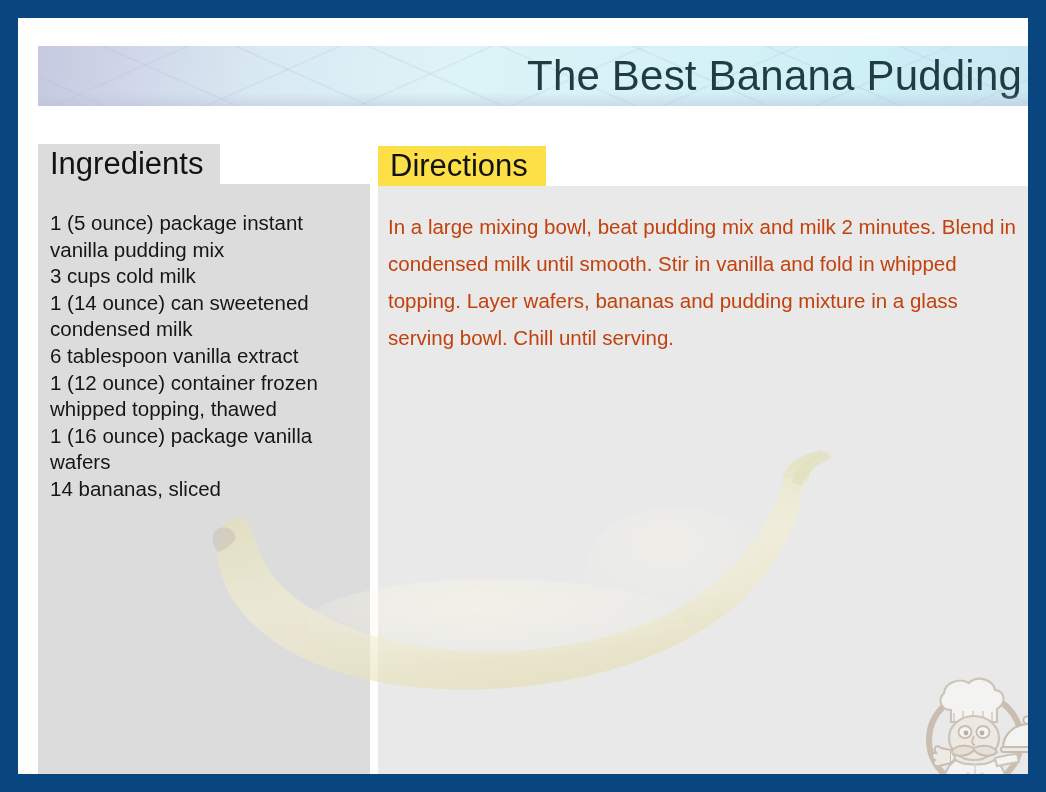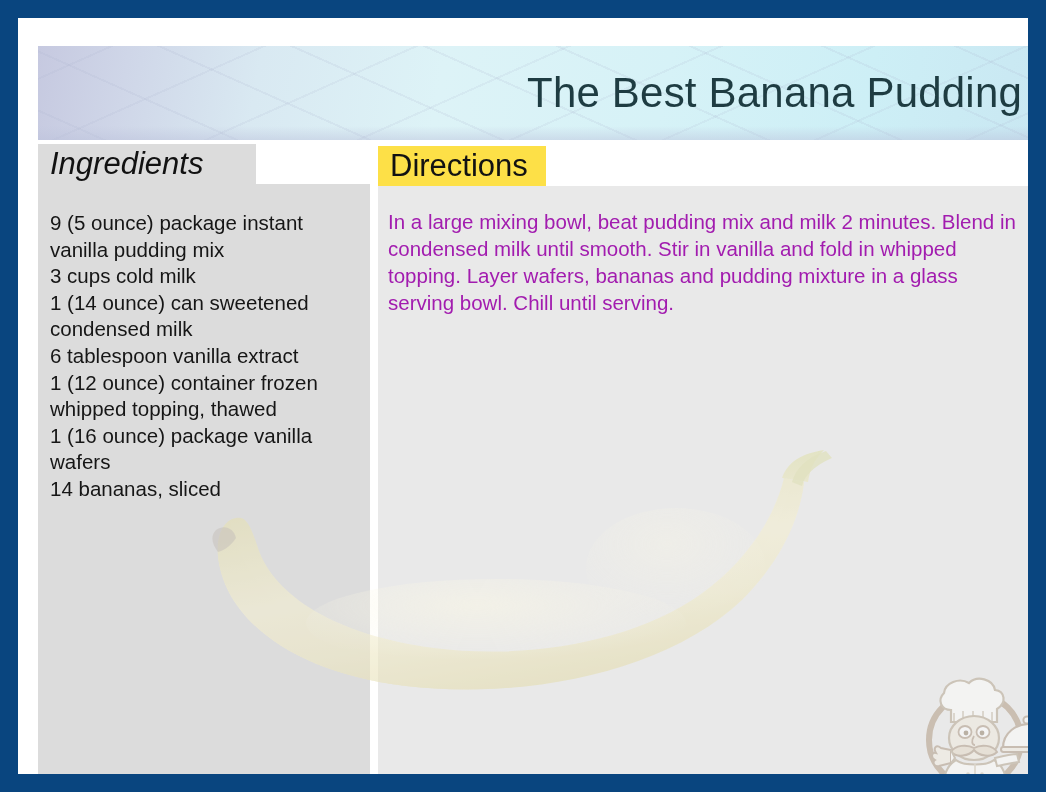--- a/index.html
+++ b/index.html
@@ -17,21 +17,21 @@
     overflow: hidden;
     font-family: "Liberation Sans", sans-serif;
   }
 
   
   #banner {
     position: absolute;
     left: 20px;
     top: 28px;
     width: 1006px;
-    height: 94px;
+    height: 60px;
     background:
       repeating-linear-gradient(24deg,
         rgba(255,255,255,0.00) 0px,
         rgba(255,255,255,0.00) 26px,
         rgba(170,178,205,0.16) 26px,
         rgba(170,178,205,0.16) 28px,
         rgba(255,255,255,0.00) 28px,
         rgba(255,255,255,0.00) 54px),
       repeating-linear-gradient(-24deg,
         rgba(255,255,255,0.00) 0px,
@@ -76,24 +76,23 @@
   }
   .panel-body {
     position: absolute;
     box-sizing: border-box;
     overflow: hidden;
   }
 
   #ing-header {
     left: 20px;
     top: 126px;
-    width: 218px;
+    width: 182px;
     height: 40px;
     background: #dcdcdc;
-    font-style: italic;
   }
   #ing-body {
     left: 20px;
     top: 166px;
     width: 332px;
     height: 610px;
     background: #dcdcdc;
     padding: 26px 16px 0 12px;
   }
   #dir-header {
@@ -118,22 +117,22 @@
     list-style: none;
     font-size: 20.5px;
     line-height: 26.6px;
     color: #161616;
     position: relative;
     z-index: 3;
   }
   #dir-text {
     margin: 0;
     font-size: 20.5px;
-    line-height: 27px;
-    color: #a21caf;
+    line-height: 37px;
+    color: #c2410c;
     position: relative;
     z-index: 3;
   }
 
   
   #banana-layer {
     position: absolute;
     left: 0;
     top: 0;
     width: 1046px;
@@ -168,21 +167,21 @@
 
   <div id="banner">
     <div id="banner-title">The Best Banana Pudding</div>
   </div>
 
   <div class="panel-header" id="ing-header">
     <span>Ingredients</span>
   </div>
   <div class="panel-body" id="ing-body">
     <ul id="ing-list">
-      <li>9 (5 ounce) package instant vanilla pudding mix</li>
+      <li>1 (5 ounce) package instant vanilla pudding mix</li>
       <li>3 cups cold milk</li>
       <li>1 (14 ounce) can sweetened condensed milk</li>
       <li>6 tablespoon vanilla extract</li>
       <li>1 (12 ounce) container frozen whipped topping, thawed</li>
       <li>1 (16 ounce) package vanilla wafers</li>
       <li>14 bananas, sliced</li>
     </ul>
   </div>
 
   <div class="panel-header" id="dir-header">

